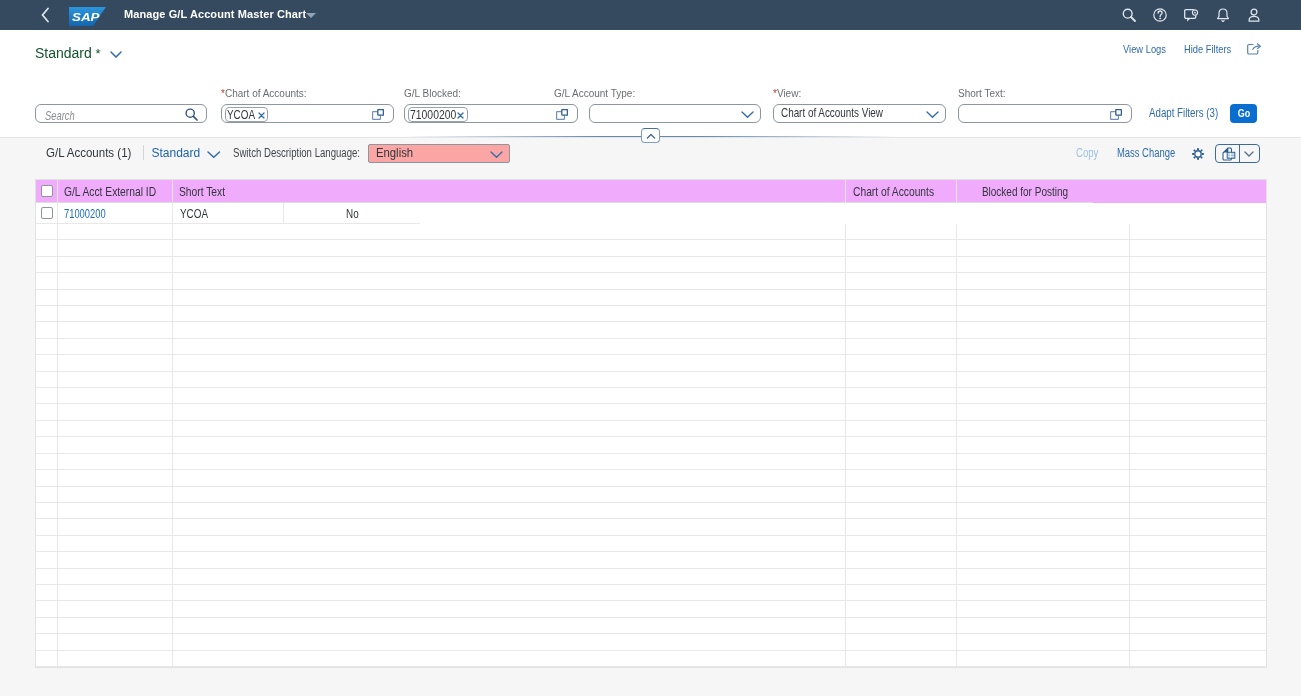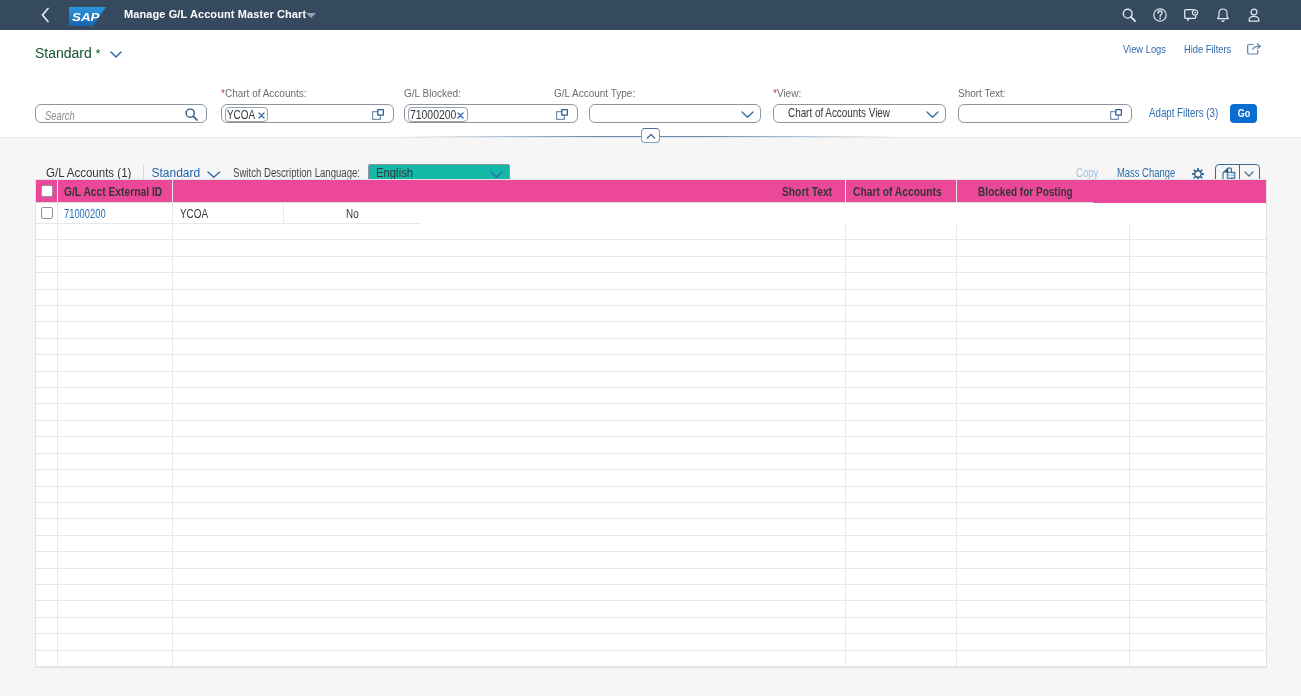--- a/index.html
+++ b/index.html
@@ -19,56 +19,56 @@
 
 #vtitle { position:absolute; left:35px; top:45px; font-size:14px; color:#14532d; }
 #vtitle .star { font-size:13px; }
 .hlink { position:absolute; top:42.5px; font-size:11px; color:#2e6cac; display:inline-block; transform:scaleX(.85); transform-origin:0 0; }
 
 
 .flabel { position:absolute; top:87.5px; font-size:10px; color:#6a6d70; }
 .flabel .req { color:#c3392f; }
 .ffield { position:absolute; top:104px; height:19px; background:#fff; border:1px solid #8d959d; border-radius:6px; }
 .vhelp { position:absolute; top:4px; }
-.fsel { padding-left:14px; line-height:16px; color:#32363a; }
+.fsel { padding-left:7px; line-height:16px; color:#32363a; }
 .selarr { position:absolute; top:5.5px; }
 .token { position:absolute; left:2.5px; top:2px; height:15px; border:1px solid #9aa2aa; border-radius:4px; color:#32363a; background:#fff; white-space:nowrap; }
 .token .tk { position:absolute; left:1.5px; top:0; display:inline-block; font-size:13px; transform:scaleX(.76); transform-origin:0 50%; line-height:13px; }
 .token .xi { position:absolute; right:2.5px; top:3.7px; }
 #adapt { position:absolute; left:1149px; top:105.5px; font-size:12px; color:#2e6cac; display:inline-block; transform:scaleX(.81); transform-origin:0 0; }
 #gobtn { position:absolute; left:1230px; top:104px; width:27px; height:19px; background:#0a6ed1; border-radius:4px; color:#fff; font-size:11.5px; font-weight:bold; text-align:center; line-height:18px; }
 
 
 #content { position:absolute; left:0; top:137px; width:1301px; height:559px; background:#f6f6f7; border-top:1px solid #e4e6e8; }
 #collapse { position:absolute; left:641px; top:128px; width:19px; height:15px; background:#fff; border:1px solid #7e9fc1; border-top-color:#46709c; border-radius:4px; }
 
 
-#tbar { position:absolute; left:0; top:160px; width:1301px; height:29px; }
+#tbar { position:absolute; left:0; top:140px; width:1301px; height:29px; }
 #tbar .t1 { position:absolute; left:46px; top:5.5px; font-size:12px; color:#32363a; display:inline-block; transform:scaleX(.96); transform-origin:0 0; }
 #tbar .sep { position:absolute; left:143px; top:4.5px; width:1px; height:15.5px; background:#d4d6d8; }
 #tbar .t2 { position:absolute; left:151.5px; top:5.5px; font-size:12px; color:#1c64ae; }
 #tbar .t3 { position:absolute; left:233px; top:5.5px; font-size:12px; color:#42464a; display:inline-block; transform:scaleX(.80); transform-origin:0 0; }
-#engsel { position:absolute; left:368px; top:4px; width:142px; height:19px; background:#14b8a6; border:1px solid #8d959d; border-radius:2px; line-height:16px; padding-left:7px; }
+#engsel { position:absolute; left:368px; top:4px; width:142px; height:19px; background:#fca5a5; border:1px solid #8d959d; border-radius:2px; line-height:16px; padding-left:7px; }
 #tbar .copy { position:absolute; left:1076px; top:5.5px; font-size:12px; color:#a0c2e2; display:inline-block; transform:scaleX(.80); transform-origin:0 0; }
 #tbar .mass { position:absolute; left:1117px; top:5.5px; font-size:12px; color:#2e6cac; display:inline-block; transform:scaleX(.785); transform-origin:0 0; }
 #expbtn { position:absolute; left:1215px; top:4px; width:45px; height:19px; border:1px solid #3d6b99; border-radius:4px; background:#f6f6f7; }
 #expbtn .div { position:absolute; left:23px; top:0px; width:1px; height:17px; background:#3d6b99; }
 
 
 #tbl { position:absolute; left:35px; top:179px; width:1232px; background:#fff; border:1px solid #e2e2e2; }
 .trow { display:flex; width:1230px; }
 .trow > div { border-right:1px solid #e8e8e8; border-bottom:1px solid #e8e8e8; overflow:hidden; white-space:nowrap; }
 .trow > div:last-child { border-right:none; }
 .c0 { width:22px; }
 .c1 { width:115px; padding-left:6px; }
-.c2 { width:673px; padding-left:6px;text-align:right; }
+.c2 { width:673px; padding-left:6px; }
 .c3 { width:111px; padding-left:7px; }
 .c4 { width:173px; padding-left:8px; }
 .c5 { width:136px; text-align:center; }
-#thead { height:23px; background:#ec4899; color:#32363a;font-weight:bold; }
+#thead { height:23px; background:#f0abfc; color:#32363a; }
 #thead > div { line-height:22px; border-bottom:1px solid #dcdcdc; }
 #trow1 { height:21px; }
 #trow1 > div { line-height:19.5px; }
 #trow1 .link { color:#1a6cb8; }
 .erow { height:16.42px; }
 .cb { width:12px; height:12px; border:1px solid #8d959d; border-radius:2px; background:#fff; margin:auto; }
 #thead .cb { margin-top:5px; }
 #trow1 .cb { margin-top:4px; }
 </style>
 </head>

